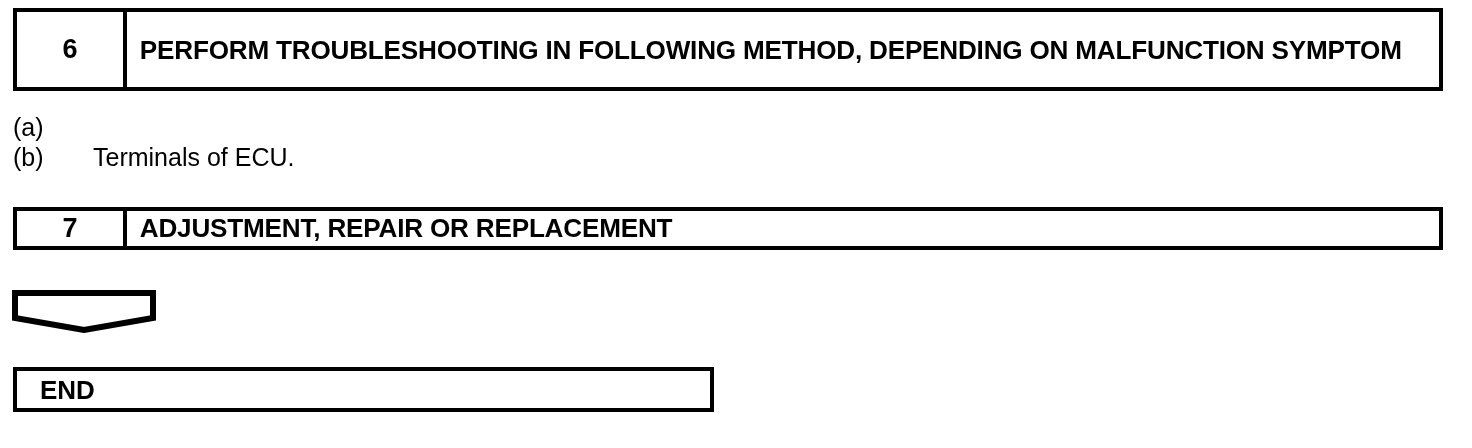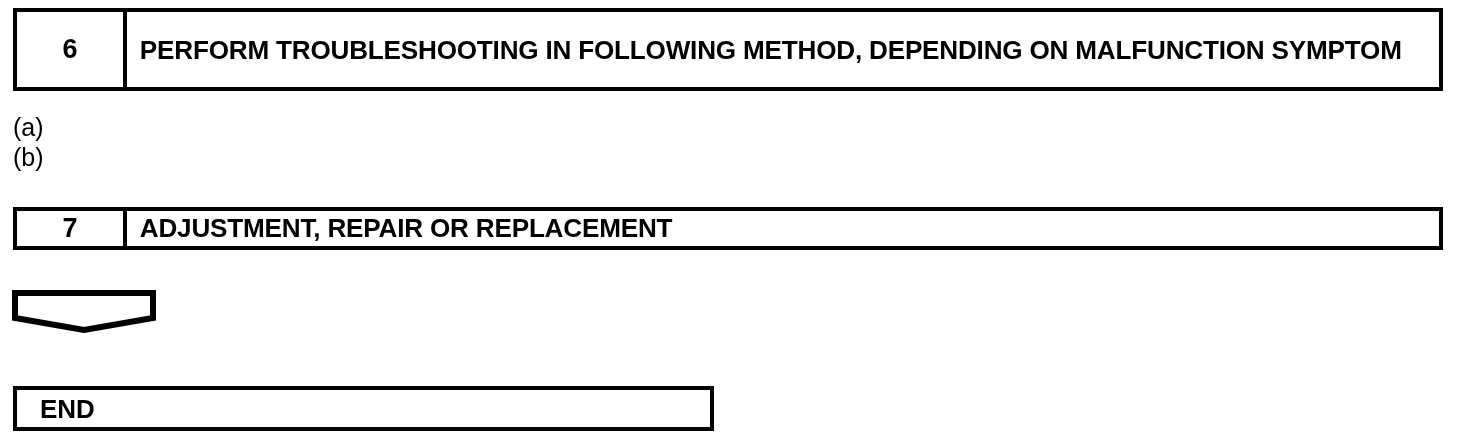--- a/index.html
+++ b/index.html
@@ -106,21 +106,21 @@
     height: 44px;
   }
   #connector svg {
     display: block;
   }
 
   
   #box-end {
     position: absolute;
     left: 13px;
-    top: 386px;
+    top: 367px;
     width: 701px;
     height: 45px;
     box-sizing: border-box;
     border: 4px solid #000000;
     background: #ffffff;
     display: flex;
     align-items: center;
   }
   #box-end .end-label {
     padding-left: 23px;
@@ -139,20 +139,21 @@
     <div class="step-num">6</div>
     <div class="step-title">PERFORM TROUBLESHOOTING IN FOLLOWING METHOD, DEPENDING ON MALFUNCTION SYMPTOM</div>
   </div>
 
   <div class="notes">
     <div class="note-row">
       <span class="note-marker">(a)</span>
     </div>
     <div class="note-row">
       <span class="note-marker">(b)</span>
+      <span class="note-text">Terminals of ECU.</span>
     </div>
   </div>
 
   <div class="step-box" id="box-step7">
     <div class="step-num">7</div>
     <div class="step-title">ADJUSTMENT, REPAIR OR REPLACEMENT</div>
   </div>
 
   <div id="connector">
     <svg width="146" height="44" viewBox="0 0 146 44" xmlns="http://www.w3.org/2000/svg">

